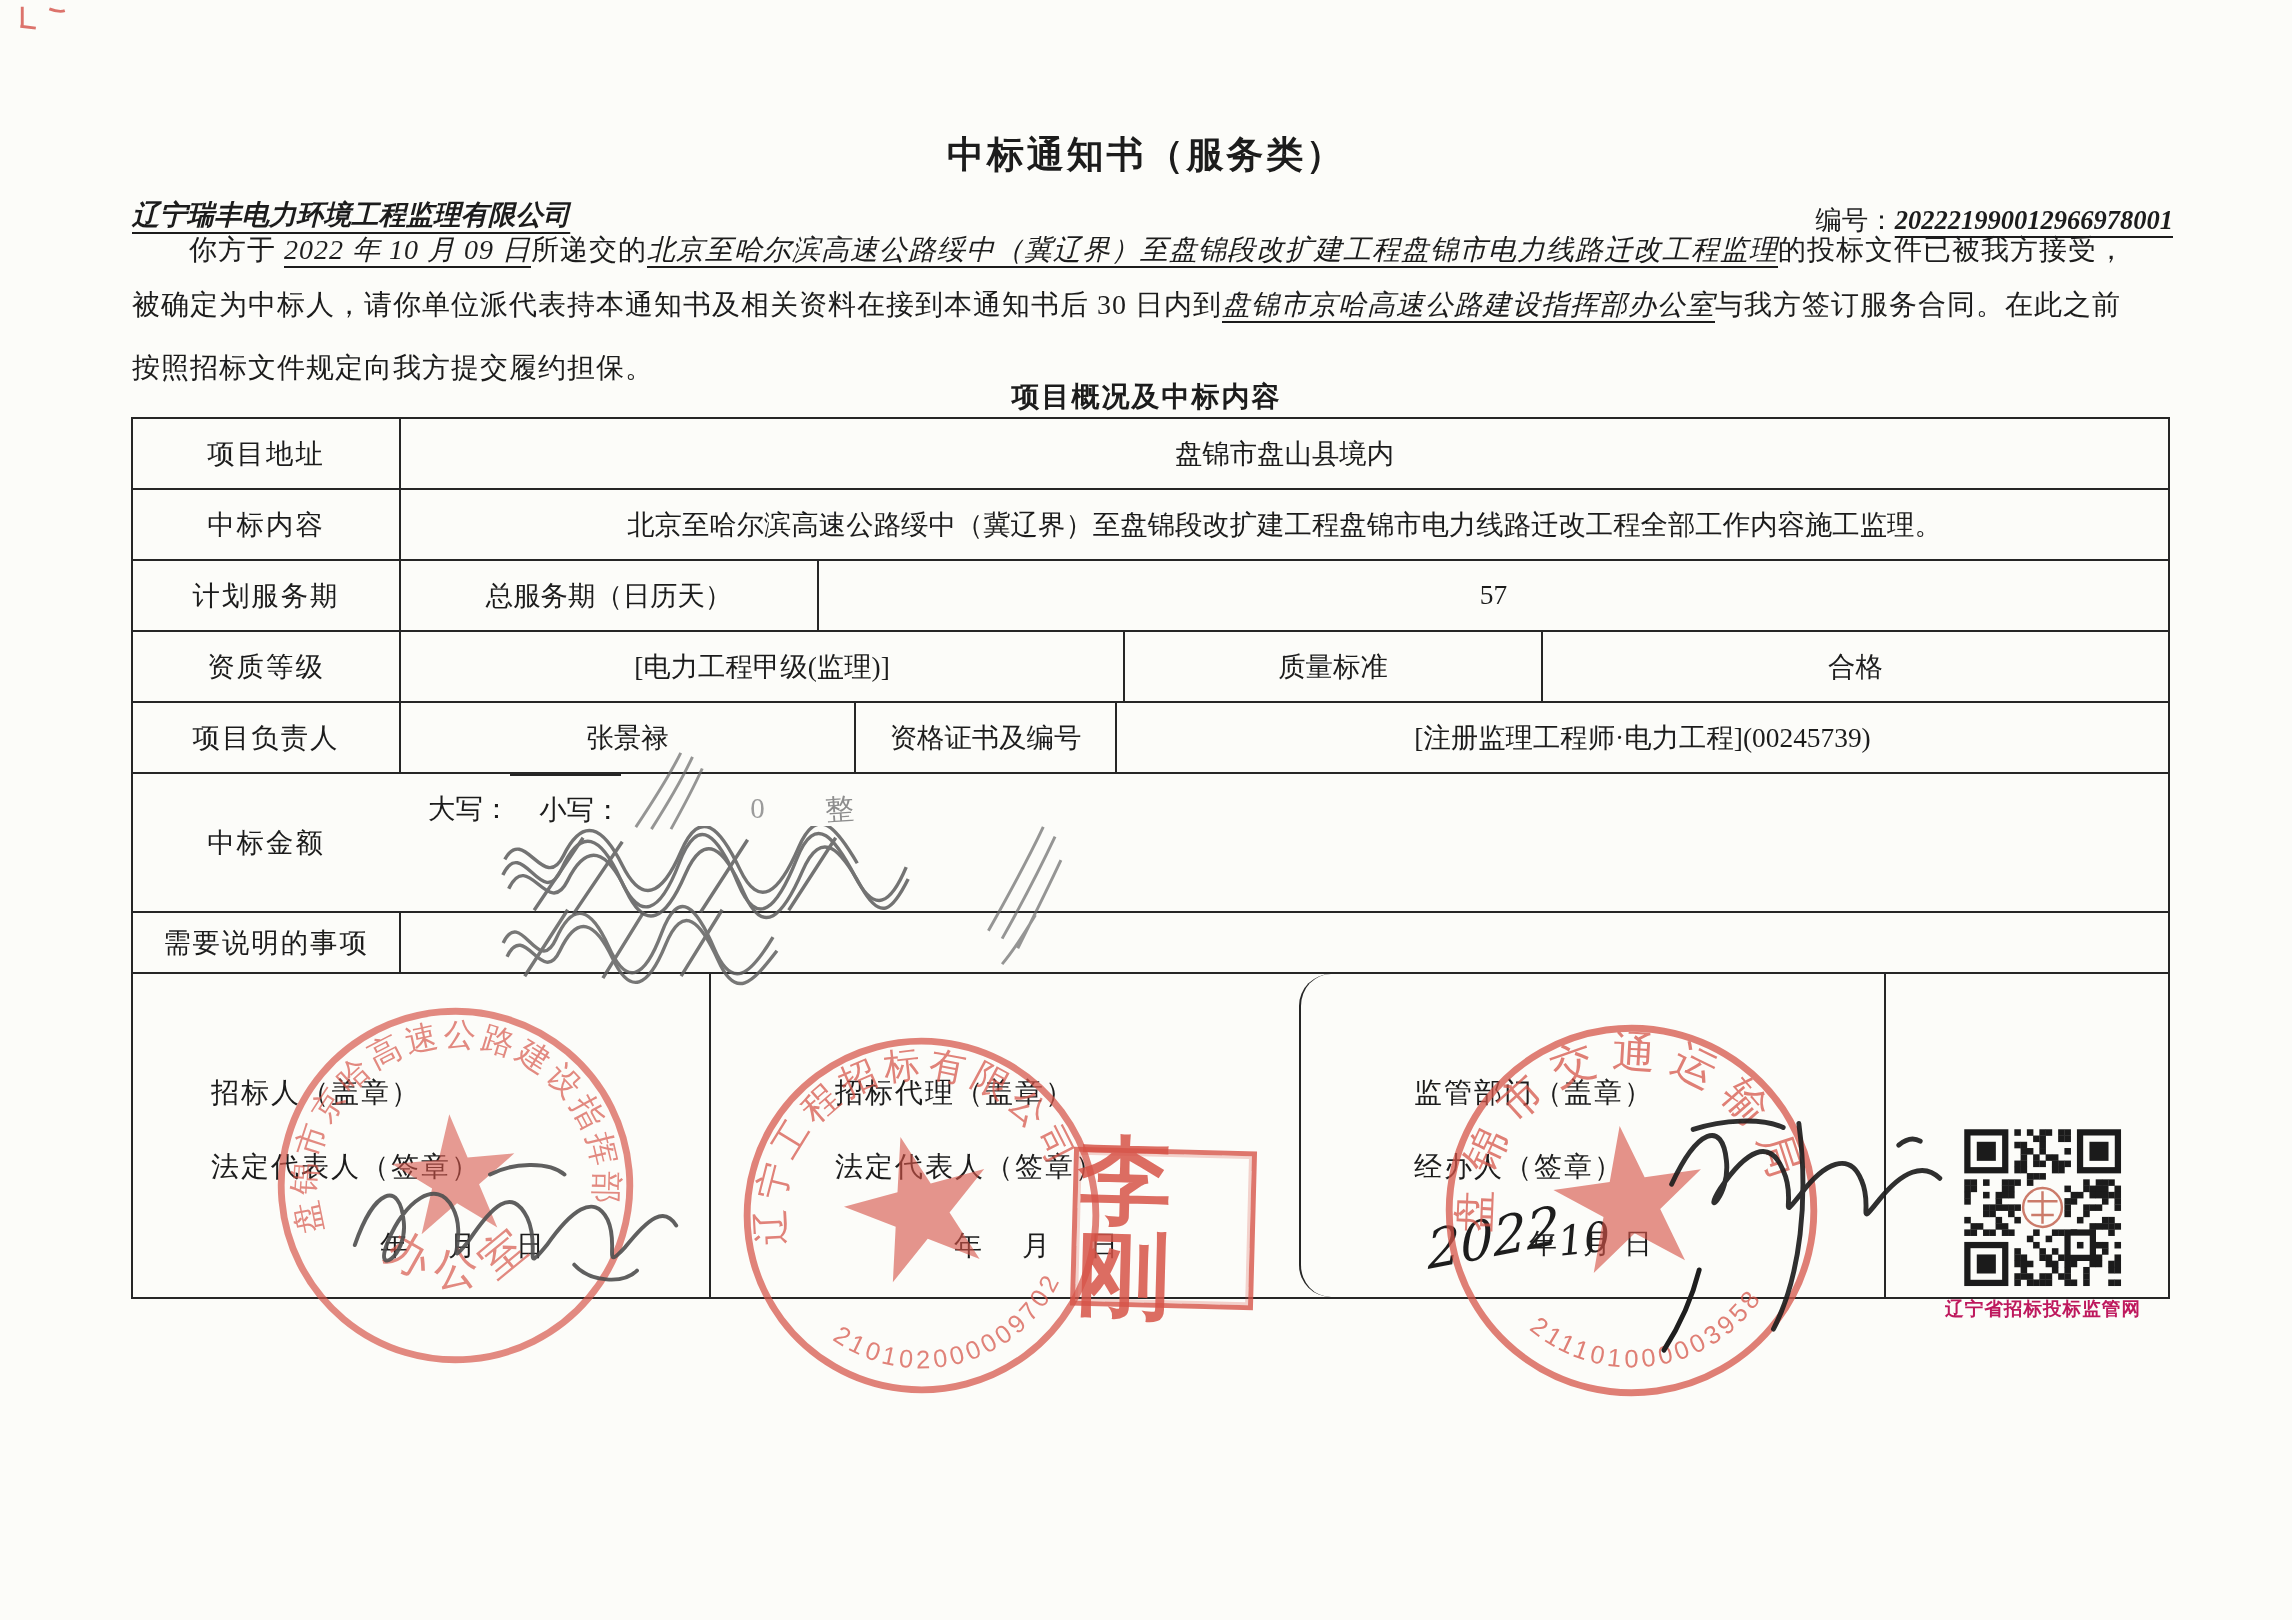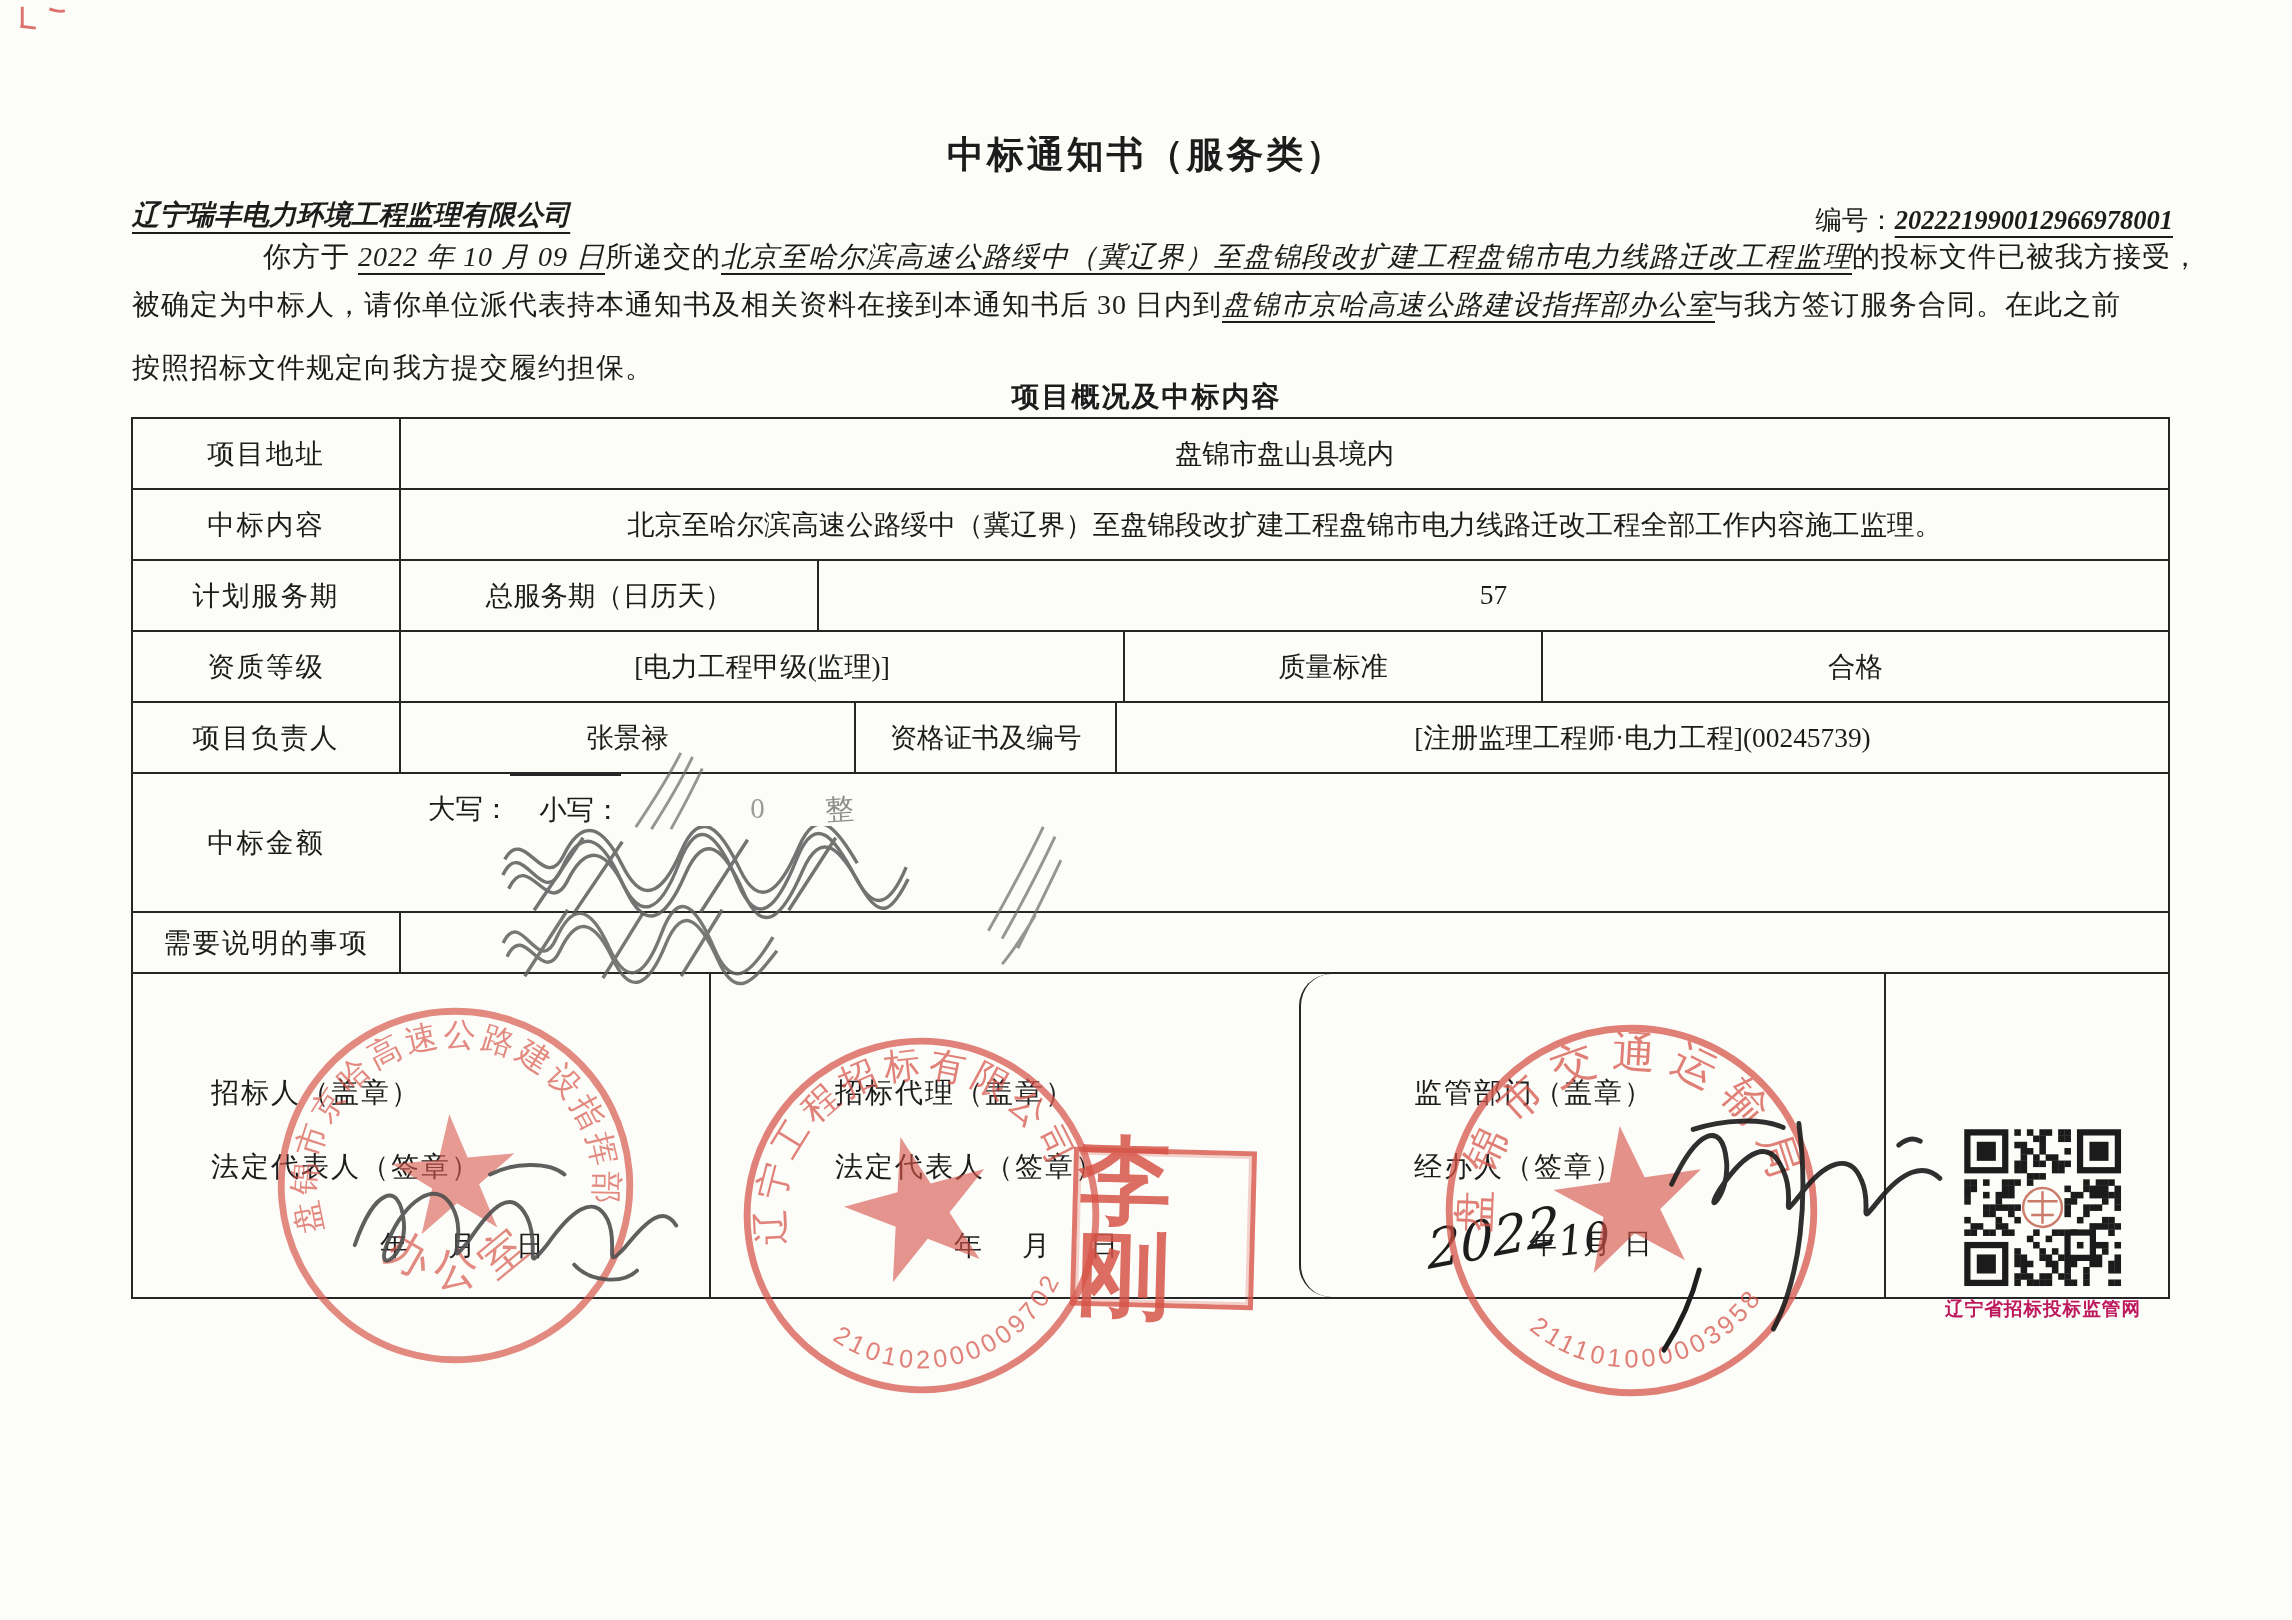--- a/index.html
+++ b/index.html
@@ -58,21 +58,21 @@
   <svg class="abs" style="left:15.7px;top:2.9px;" width="57" height="29" viewBox="0 0 58 30">
     <path d="M6,4 L6,24 M4,24 L20,26 M34,6 q10,4 16,2" stroke="rgba(210,70,60,.75)" stroke-width="3" fill="none"></path>
   </svg>
 
   <div class="abs title">中标通知书（服务类）</div>
   <div class="abs recipient">辽宁瑞丰电力环境工程监理有限公司</div>
   <div class="abs docno">
     <span>编号：</span><span class="num">202221990012966978001</span>
   </div>
 
-  <div class="abs para" style="top:240px;text-indent:57px;text-align:right;">
+  <div class="abs para" style="top:233px;text-indent:57px;">
     <span>你方于 </span><span class="ul-it">2022 年 10 月 09 日</span><span>所递交的</span><span class="ul-it">北京至哈尔滨高速公路绥中（冀辽界）至盘锦段改扩建工程盘锦市电力线路迁改工程监理</span><span>的投标文件已被我方接受，</span>
   </div>
   <div class="abs para" style="top:288px;">
     <span>被确定为中标人，请你单位派代表持本通知书及相关资料在接到本通知书后 30 日内到</span><span class="ul-it">盘锦市京哈高速公路建设指挥部办公室</span><span>与我方签订服务合同。在此之前</span>
   </div>
   <div class="abs para" style="top:351px;">
     <span>按照招标文件规定向我方提交履约担保。</span>
   </div>
 
   <div class="abs tbl-heading">项目概况及中标内容</div>

